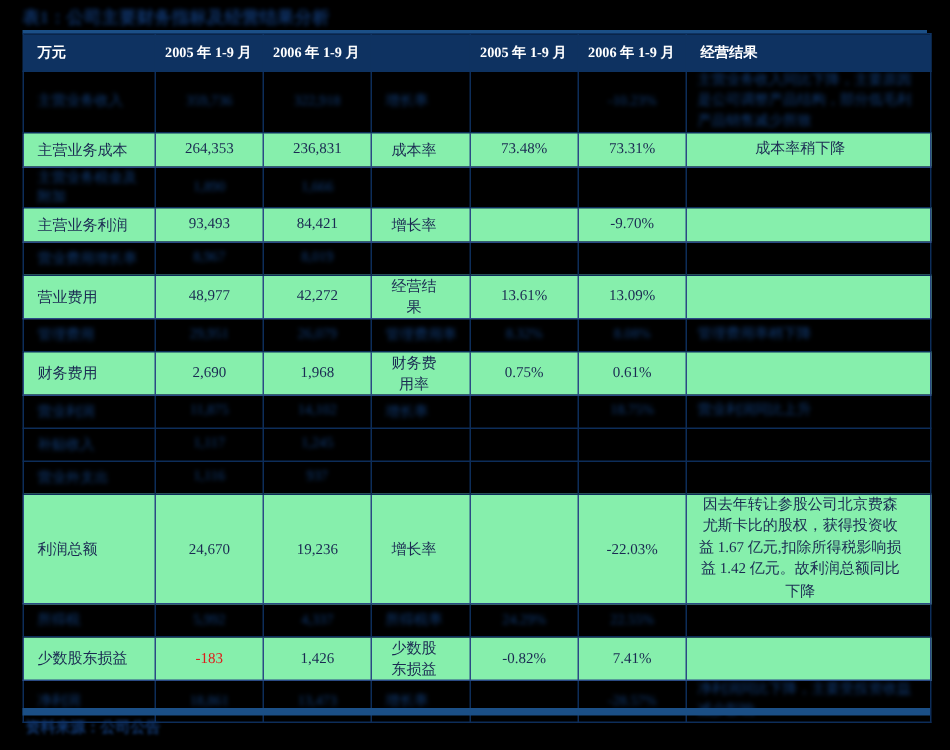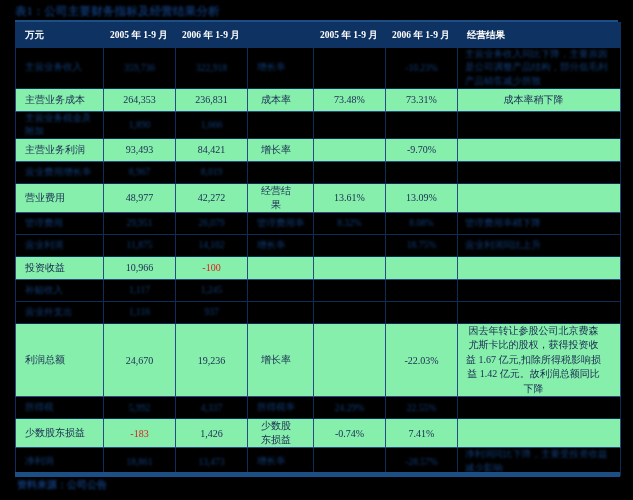--- a/index.html
+++ b/index.html
@@ -227,37 +227,37 @@
         </tr>
         <tr class="obs">
           <td class="lbl"><span>管理费用</span></td>
           <td class="num"><span>29,951</span></td>
           <td class="num"><span>26,079</span></td>
           <td class="ratio"><span>管理费用率</span></td>
           <td class="pct"><span>8.32%</span></td>
           <td class="pct"><span>8.08%</span></td>
           <td class="note"><span>管理费用率稍下降</span></td>
         </tr>
+        <tr class="vis">
+          <td class="lbl">财务费用</td>
+          <td class="num">2,690</td>
+          <td class="num">1,968</td>
+          <td class="ratio">财务费用率</td>
+          <td class="pct">0.75%</td>
+          <td class="pct">0.61%</td>
+          <td class="note"></td>
+        </tr>
         <tr class="obs">
           <td class="lbl"><span>营业利润</span></td>
           <td class="num"><span>11,875</span></td>
           <td class="num"><span>14,102</span></td>
           <td class="ratio"><span>增长率</span></td>
           <td class="pct"><span></span></td>
           <td class="pct"><span>18.75%</span></td>
           <td class="note"><span>营业利润同比上升</span></td>
-        </tr>
-        <tr class="vis">
-          <td class="lbl">投资收益</td>
-          <td class="num">10,966</td>
-          <td class="num neg">-100</td>
-          <td class="ratio"></td>
-          <td class="pct"></td>
-          <td class="pct"></td>
-          <td class="note"></td>
         </tr>
         <tr class="obs">
           <td class="lbl"><span>补贴收入</span></td>
           <td class="num"><span>1,117</span></td>
           <td class="num"><span>1,245</span></td>
           <td class="ratio"><span></span></td>
           <td class="pct"><span></span></td>
           <td class="pct"><span></span></td>
           <td class="note"><span></span></td>
         </tr>
@@ -286,21 +286,21 @@
           <td class="ratio"><span>所得税率</span></td>
           <td class="pct"><span>24.29%</span></td>
           <td class="pct"><span>22.55%</span></td>
           <td class="note"><span></span></td>
         </tr>
         <tr class="vis">
           <td class="lbl">少数股东损益</td>
           <td class="num neg">-183</td>
           <td class="num">1,426</td>
           <td class="ratio">少数股东损益</td>
-          <td class="pct">-0.74%</td>
+          <td class="pct">-0.82%</td>
           <td class="pct">7.41%</td>
           <td class="note"></td>
         </tr>
         <tr class="obs tall">
           <td class="lbl"><span>净利润</span></td>
           <td class="num"><span>18,861</span></td>
           <td class="num"><span>13,473</span></td>
           <td class="ratio"><span>增长率</span></td>
           <td class="pct"><span></span></td>
           <td class="pct"><span>-28.57%</span></td>

